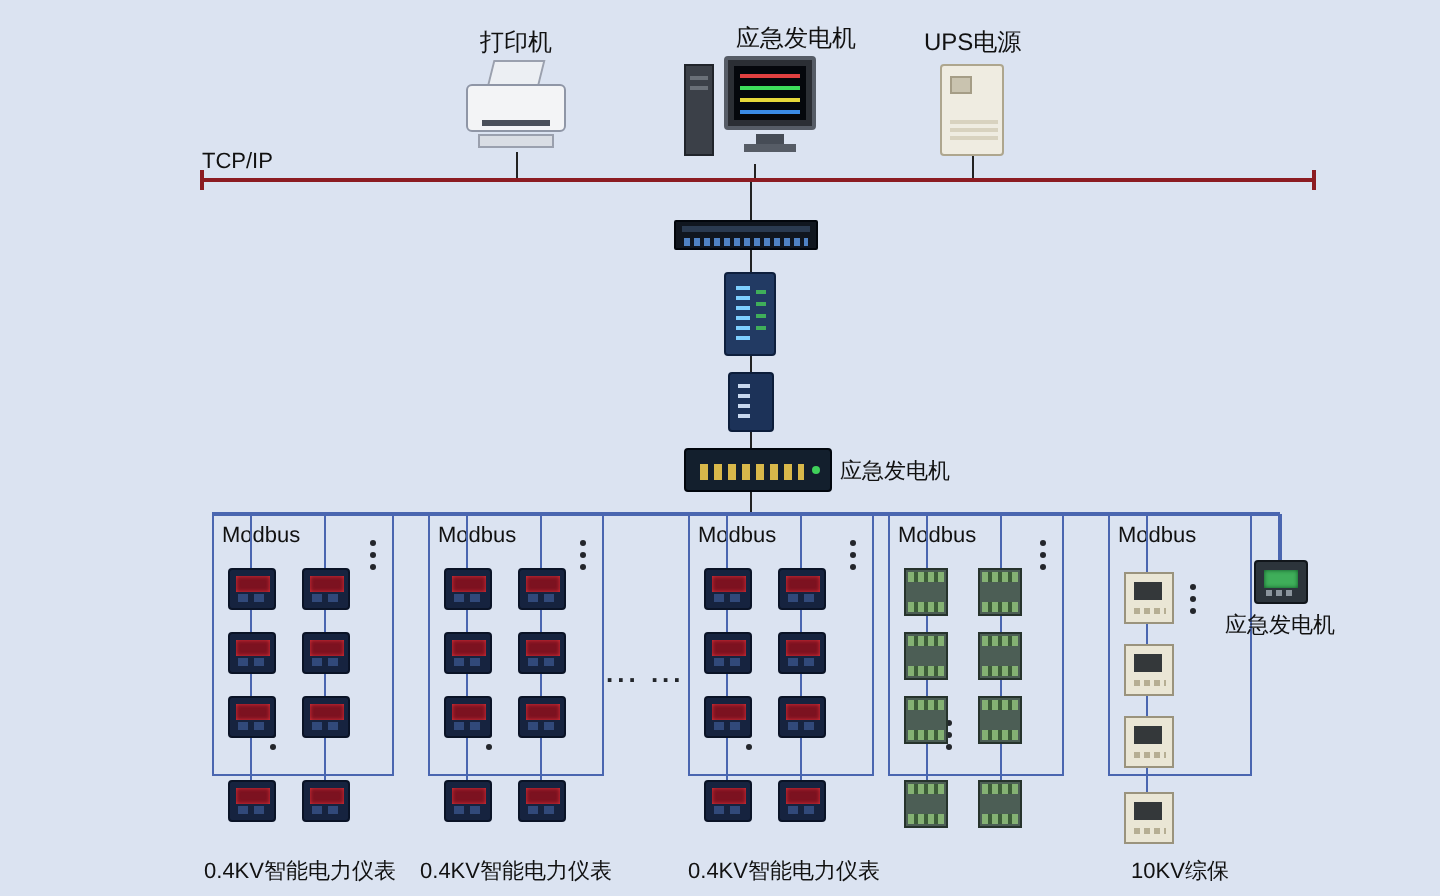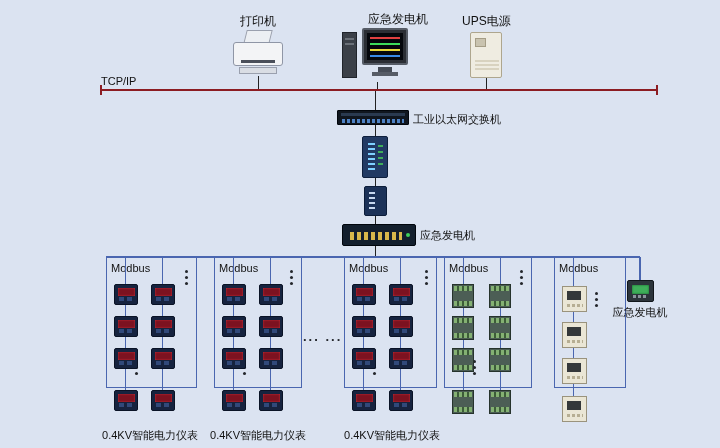--- a/index.html
+++ b/index.html
@@ -116,21 +116,20 @@
   <div class="vline" style="left:486px;top:78px;height:12px;"></div>
 
   <div class="tcp"></div>
   <div class="cap" style="left:100px;"></div>
   <div class="cap" style="left:656px;"></div>
   <div class="slabel" style="left:101px;top:75px;">TCP/IP</div>
 
   <div class="vline" style="left:375px;top:91px;height:166px;"></div>
 
   <div class="eswitch"></div>
-  <div class="slabel" style="left:413px;top:112px;">工业以太网交换机</div>
   <div class="conv1"></div>
   <div class="conv2"></div>
   <div class="serial"></div>
   <div class="slabel" style="left:420px;top:228px;">应急发电机</div>
 
   <div class="mbus"></div>
 
   <div class="group" style="left:106px;width:91px;">
     <span class="mlabel">Modbus</span>
     <span class="vdots" style="right:8px;top:12px;"></span>
@@ -332,14 +331,15 @@
 
   <div class="hdots">... ...</div>
 
   <div class="bvline" style="left:639px;top:257px;height:24px;"></div>
   <div class="gener"></div>
   <div class="blabel" style="left:605px;top:305px;width:70px;">应急发电机</div>
 
   <div class="blabel" style="left:88px;width:124px;">0.4KV智能电力仪表</div>
   <div class="blabel" style="left:196px;width:124px;">0.4KV智能电力仪表</div>
   <div class="blabel" style="left:330px;width:124px;">0.4KV智能电力仪表</div>
+  <div class="blabel" style="left:540px;width:100px;">10KV综保</div>
 
 </div>
 
 </body></html>

